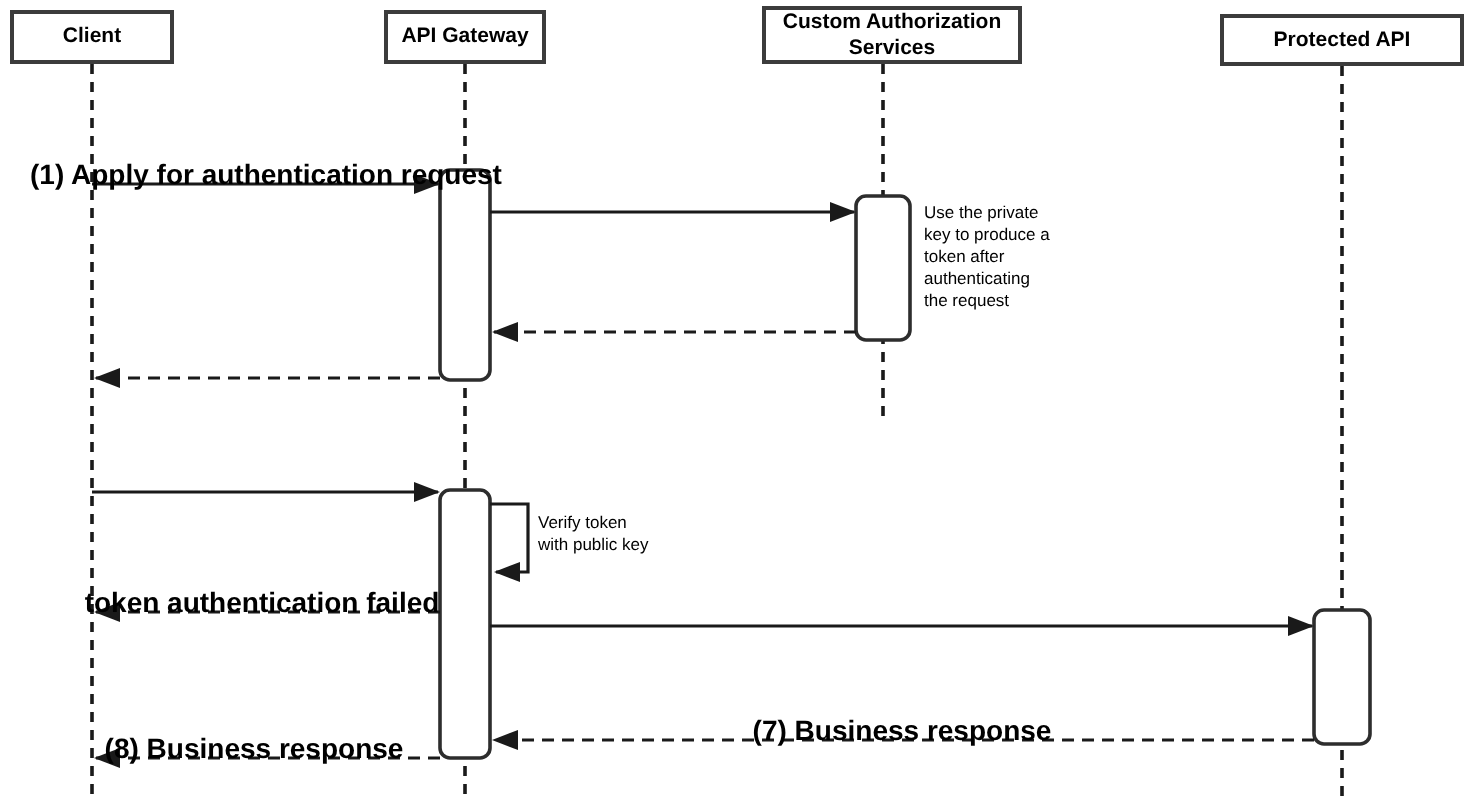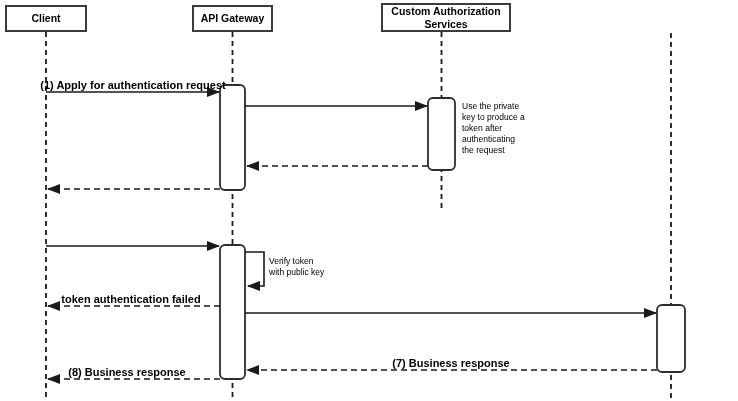--- a/index.html
+++ b/index.html
@@ -27,21 +27,21 @@
     color: #000000;
     line-height: 13px;
     text-align: center;
     white-space: nowrap;
     z-index: 3;
   }
 
   .msg-label {
     position: absolute;
     transform: translateX(-50%);
-    font-size: 11px;
+    font-size: 14px;
     font-weight: bold;
     color: #000000;
     white-space: nowrap;
     z-index: 4;
   }
 
   .free-label {
     position: absolute;
     font-size: 8.5px;
     font-weight: normal;
@@ -96,20 +96,23 @@
 
   <div class="actor" style="left:192px; top:5px; width:81px; height:27px">
     <span>API Gateway</span>
   </div>
 
   <div class="actor" style="left:381px; top:3px; width:130px; height:29px">
     <span>Custom Authorization</span>
     <span>Services</span>
   </div>
 
+  <div class="actor" style="left:610px; top:7px; width:122px; height:26px">
+    <span>Protected API</span>
+  </div>
 
   <div class="msg-label" style="left:133px; top:79px">(1) Apply for authentication request</div>
   <div class="msg-label" style="left:131px; top:293px">token authentication failed</div>
   <div class="msg-label" style="left:451px; top:357px">(7) Business response</div>
   <div class="msg-label" style="left:127px; top:366px">(8) Business response</div>
 
   <div class="free-label" style="left:269px; top:256px">
     <div>Verify token</div>
     <div>with public key</div>
   </div>

